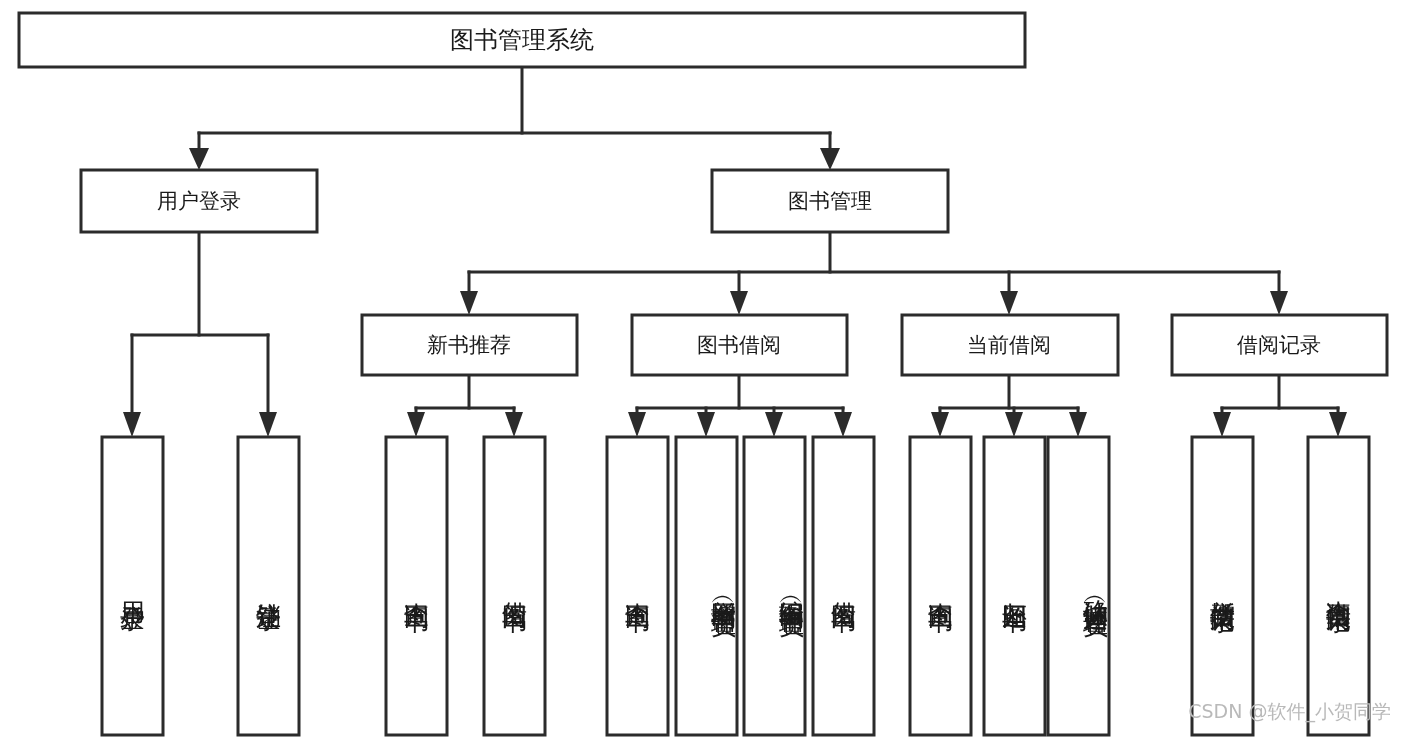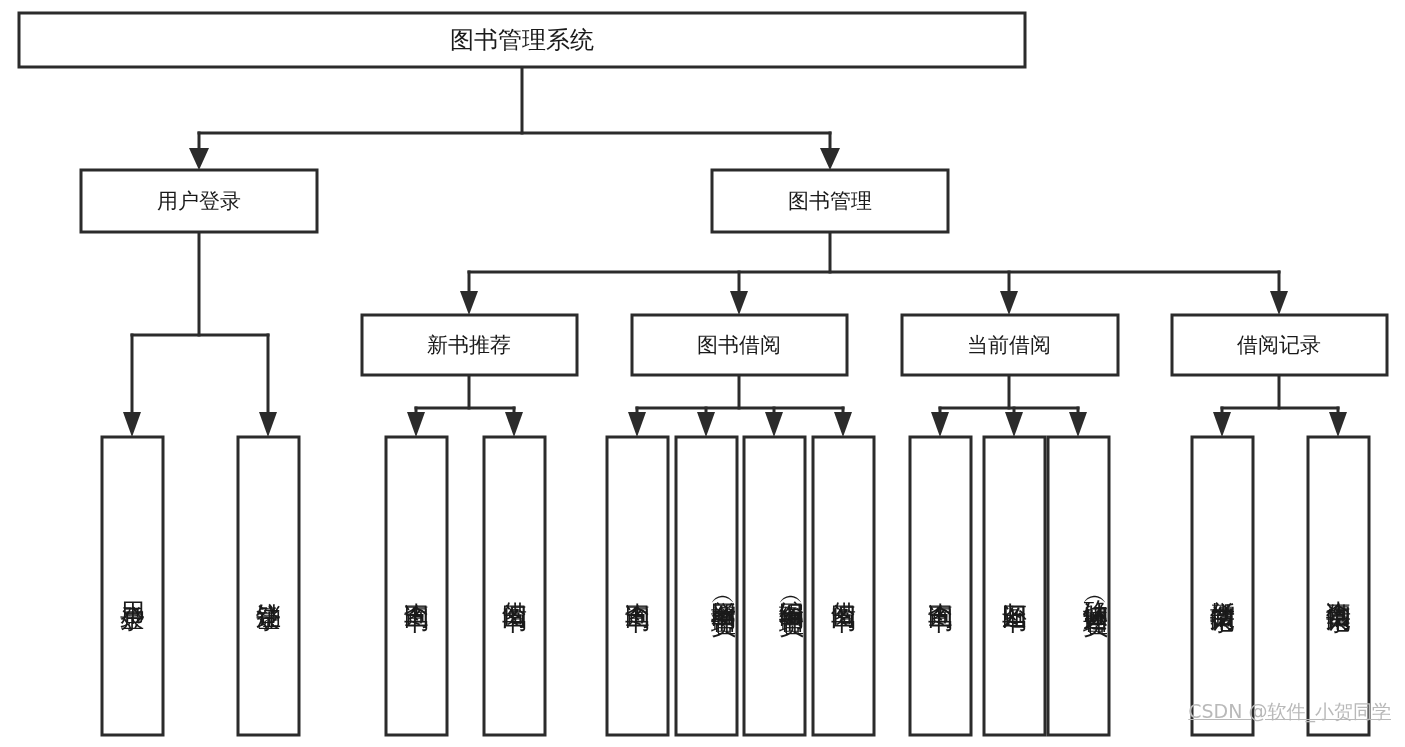--- a/index.html
+++ b/index.html
@@ -64,21 +64,20 @@
     pointer-events: none;
   }
   .watermark {
     position: absolute;
     right: 14px;
     bottom: 6px;
     font-family: "DejaVu Sans", "Liberation Sans", sans-serif;
     font-size: 19px;
     color: #b9b9b9;
     white-space: nowrap;
-    text-decoration: underline;
   }
 </style>
 </head>
 <body>
 
 <div id="diagram-root">
 
   <svg id="tree-svg" viewBox="0 0 1405 747">
 
     <g>

